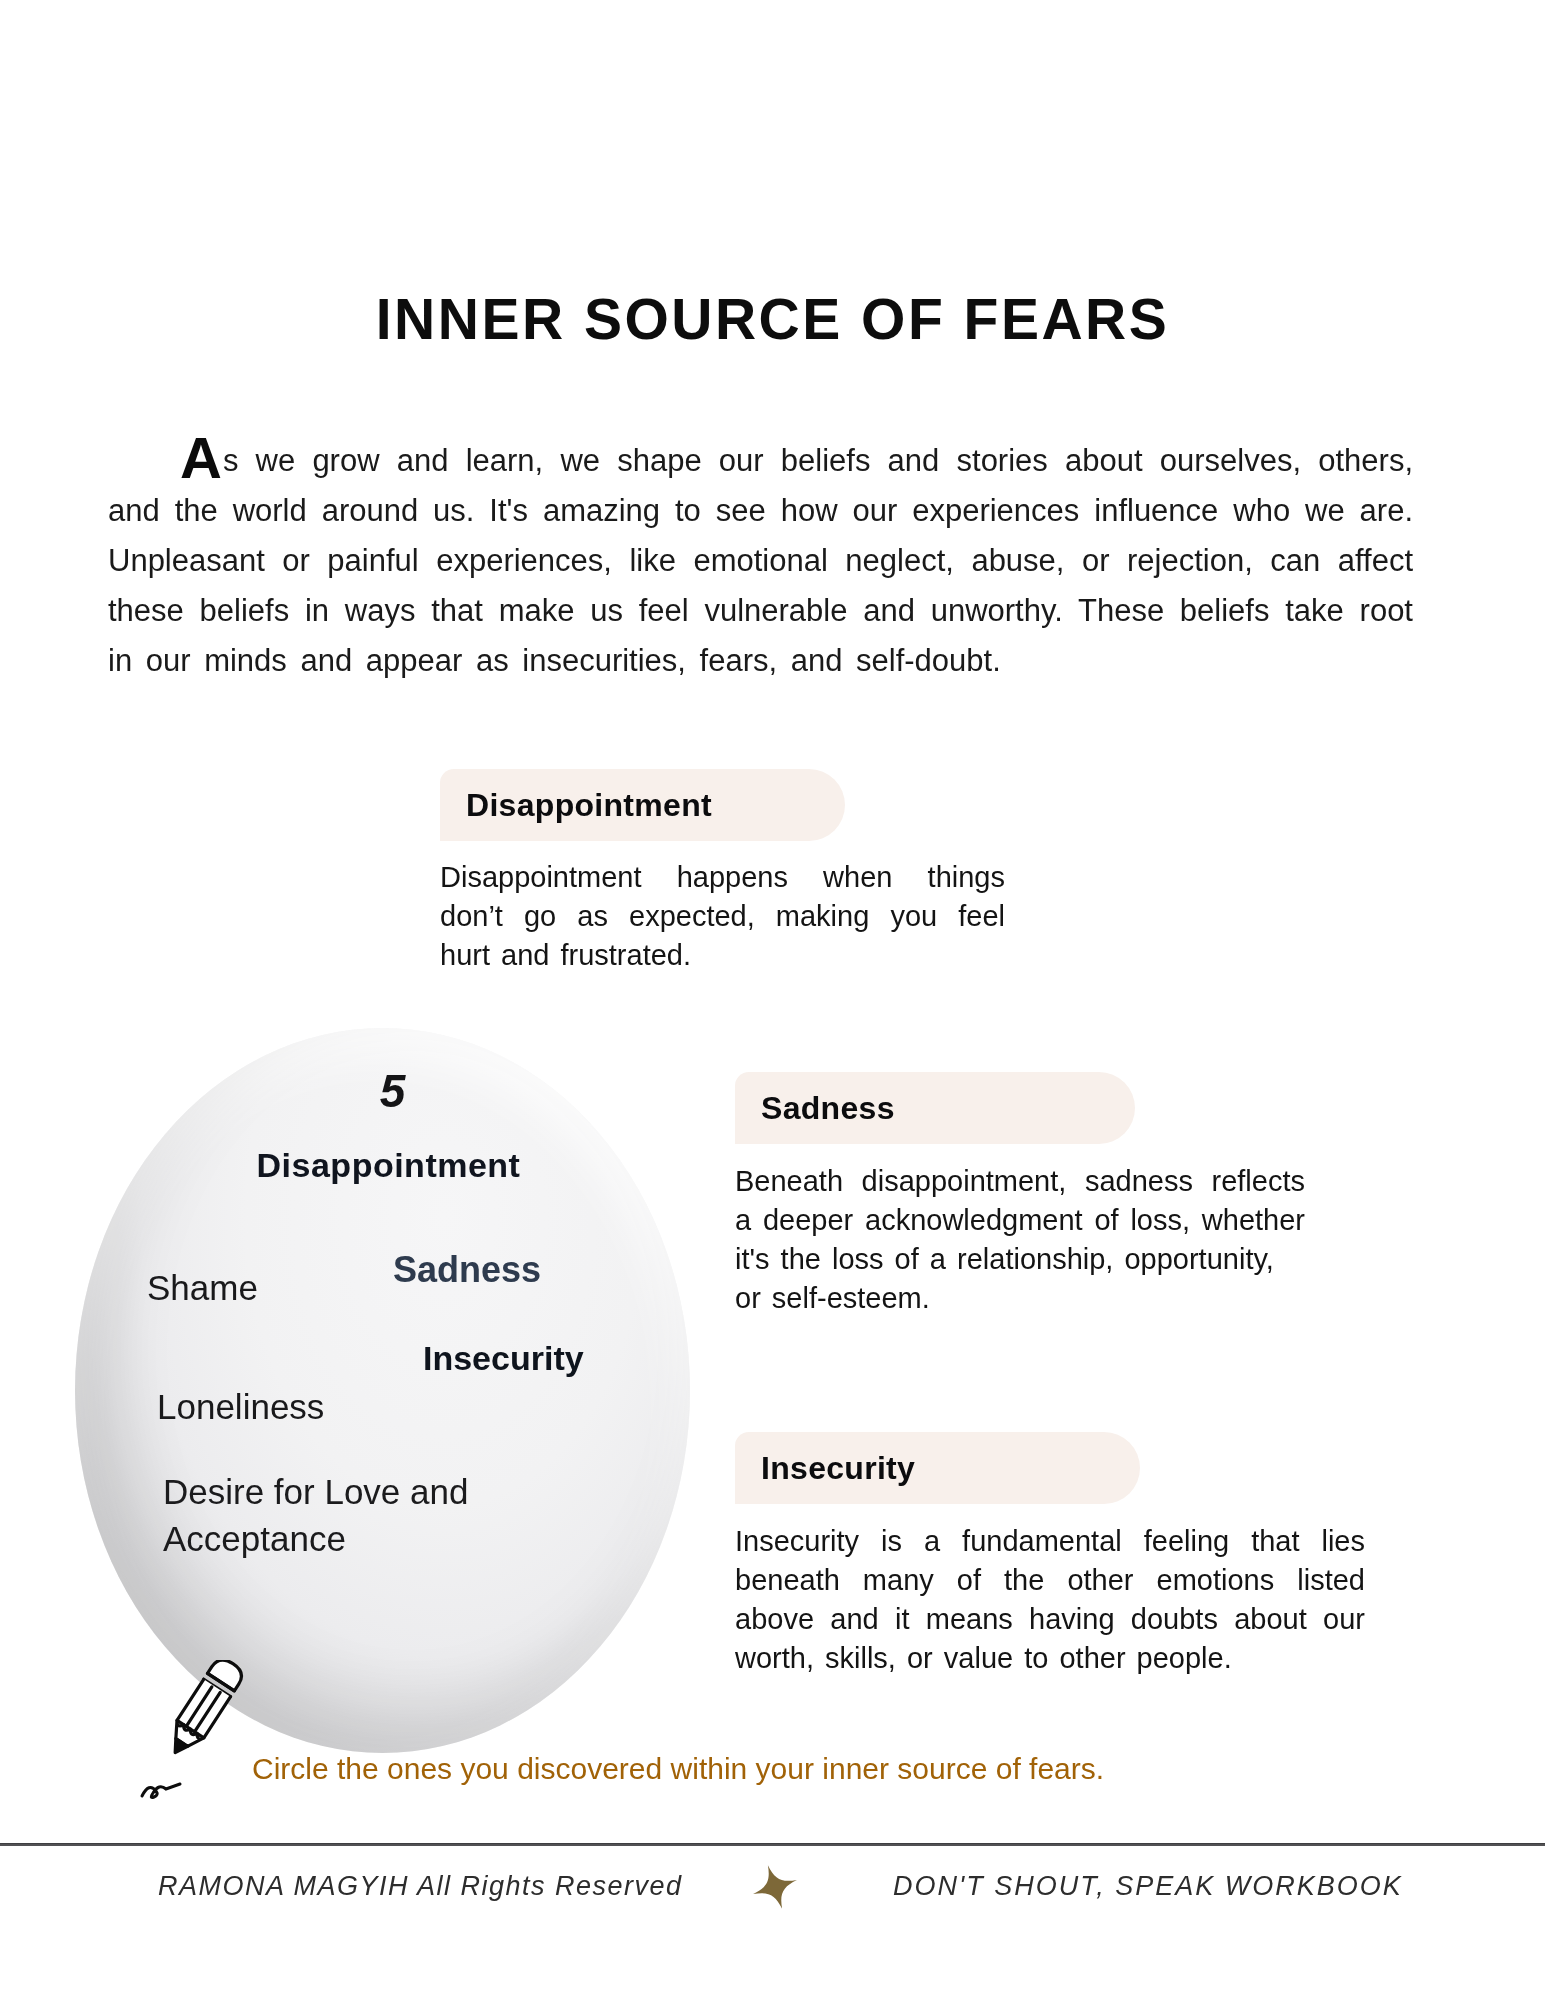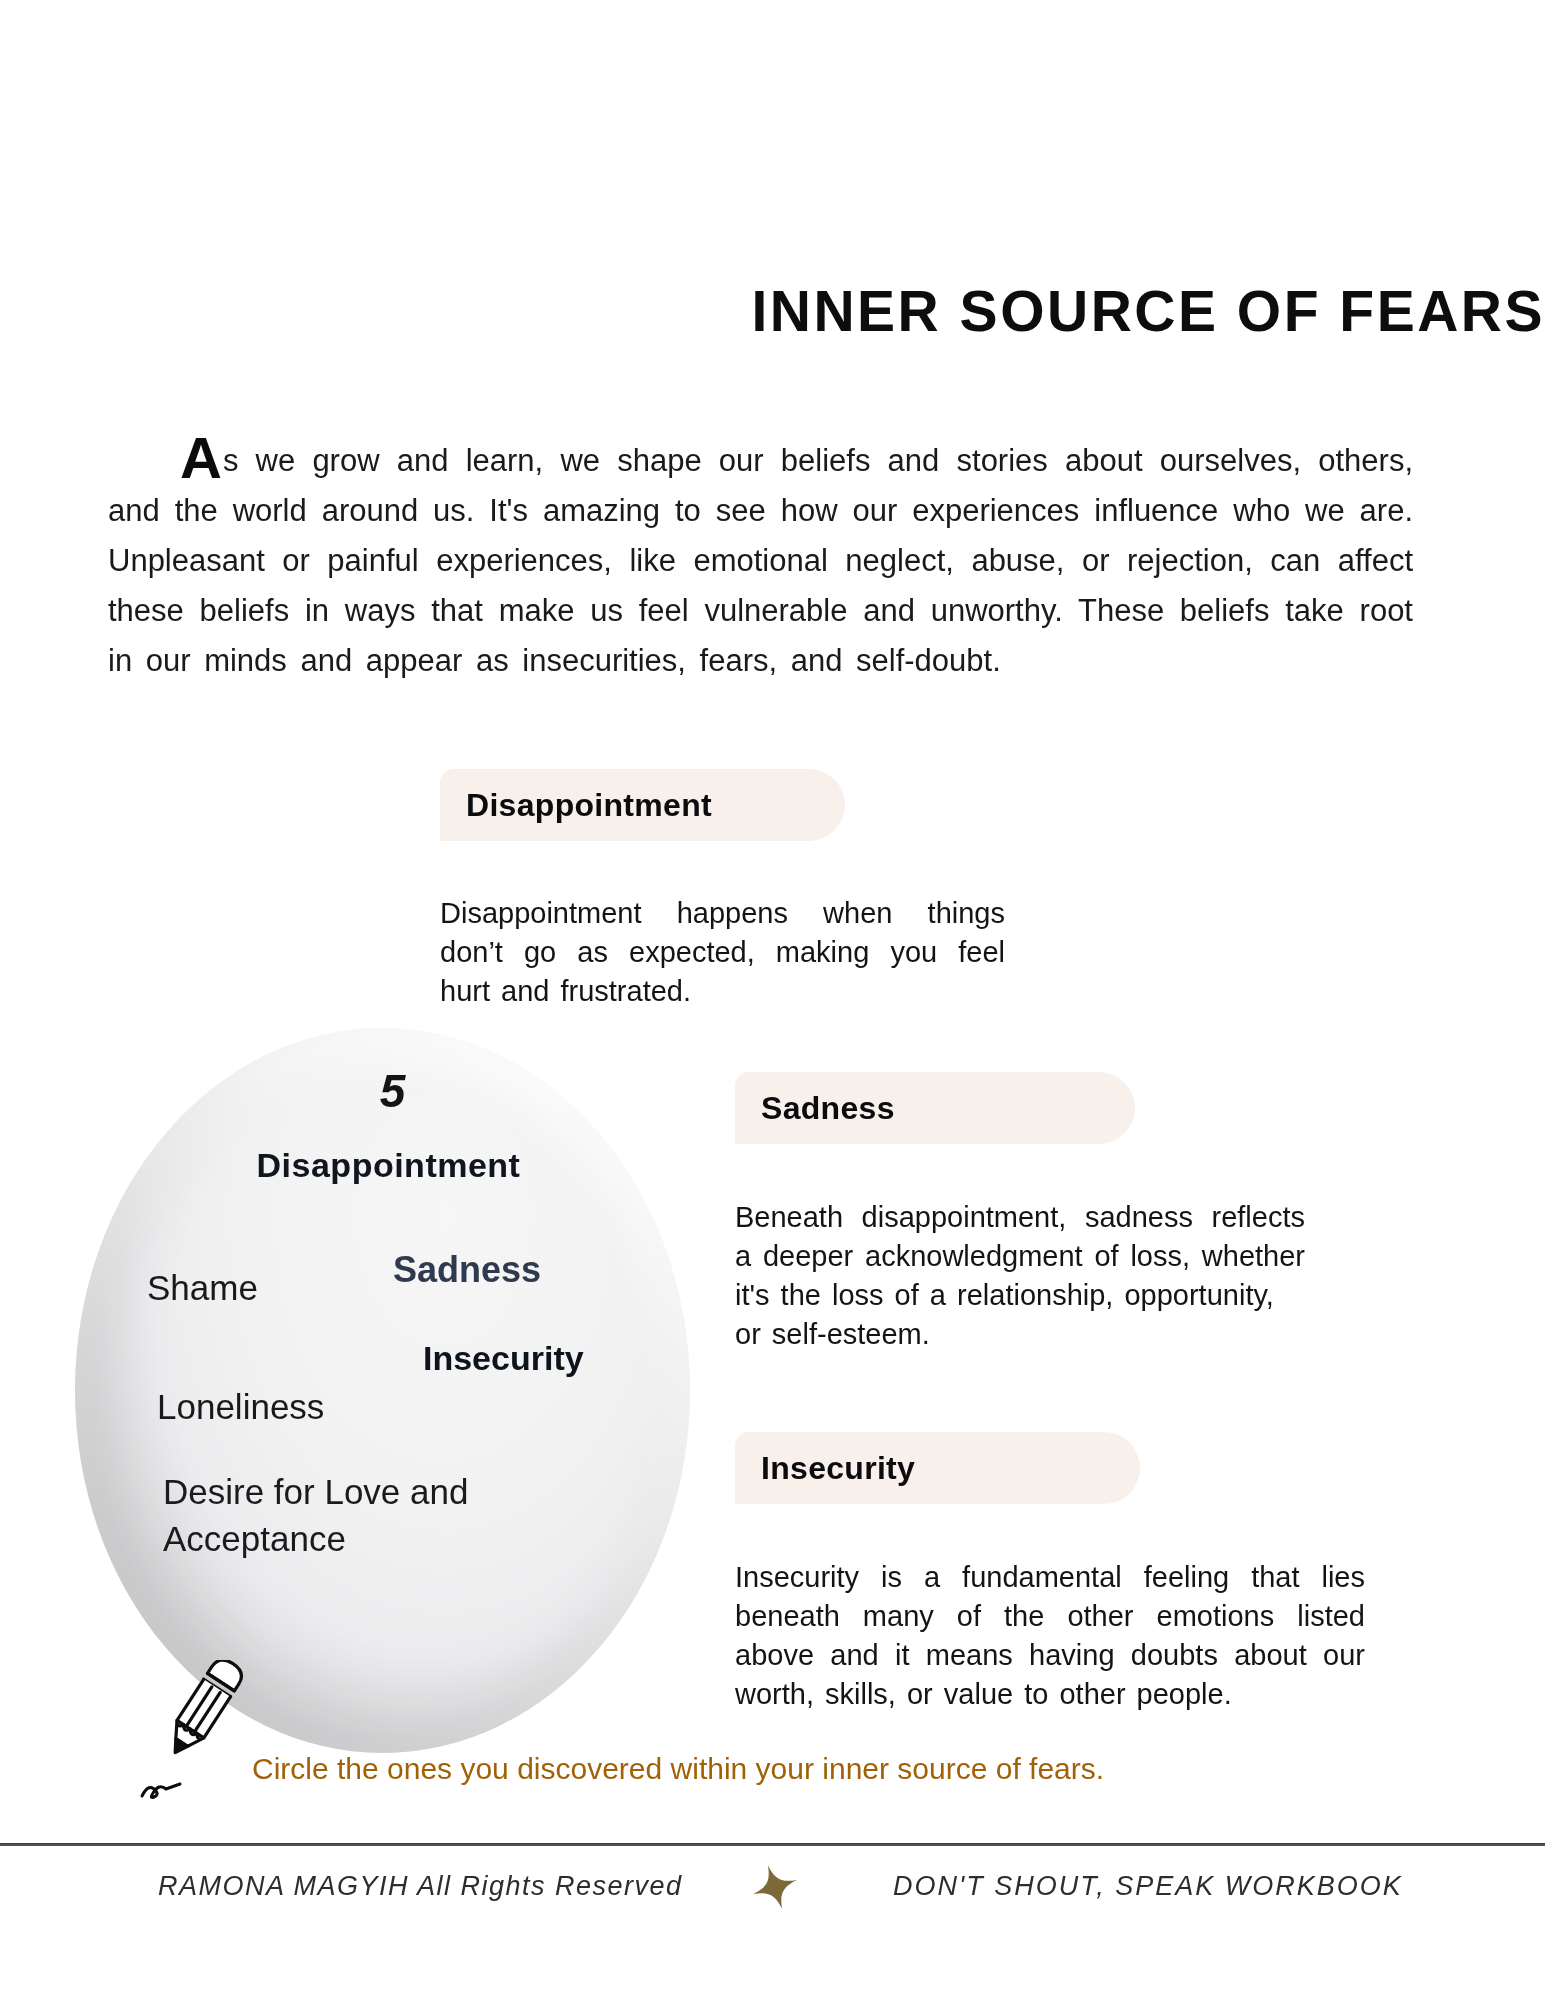--- a/index.html
+++ b/index.html
@@ -3,21 +3,21 @@
 <meta charset="utf-8">
 <style>
   html,body{margin:0;padding:0;background:#ffffff;}
   .canvas{
     position:relative;width:1545px;height:2000px;margin:0 auto;
     background:#ffffff;overflow:hidden;
     font-family:"Liberation Sans", sans-serif;color:#161616;
   }
   
   .title{
-    position:absolute;left:0;right:0;top:278px;text-align:right;
+    position:absolute;left:0;right:0;top:286px;text-align:center;
     font-size:57px;font-weight:bold;letter-spacing:2.5px;color:#0d0d0d;
   }
   
   .intro{
     position:absolute;left:108px;top:405px;width:1305px;
     font-size:31px;line-height:50px;text-align:justify;
     word-spacing:5px;color:#1a1a1a;text-indent:72px;
   }
   .dropcap{
     font-size:58px;font-weight:bold;line-height:0;vertical-align:-7px;
@@ -32,21 +32,21 @@
   .pill span{
     padding-left:26px;font-size:32px;font-weight:bold;color:#0c0c0e;
     letter-spacing:0.3px;
   }
   .pill.disappointment{left:440px;top:769px;width:405px;}
   .pill.sadness{left:735px;top:1072px;width:400px;}
   .pill.insecurity{left:735px;top:1432px;width:405px;}
   
   .sect-body{
     position:absolute;font-size:29px;line-height:39px;text-align:justify;
-    word-spacing:3px;color:#141414;white-space:pre-line;z-index:1;margin-top:36px;
+    word-spacing:3px;color:#141414;white-space:pre-line;z-index:1;
   }
   .body-disappointment{left:440px;top:858px;width:565px;}
   .body-sadness{left:735px;top:1162px;width:570px;}
   .body-insecurity{left:735px;top:1522px;width:630px;}
   
   .watermark{
     position:absolute;left:648px;top:842px;z-index:0;
     font-size:116px;font-weight:bold;color:#fbebe2;letter-spacing:2px;
   }
   

